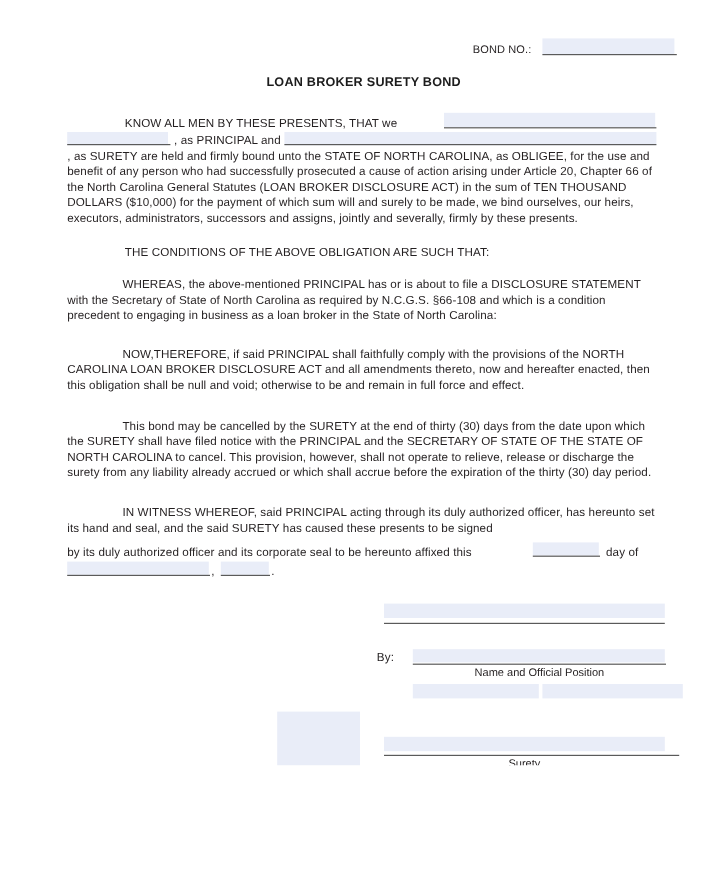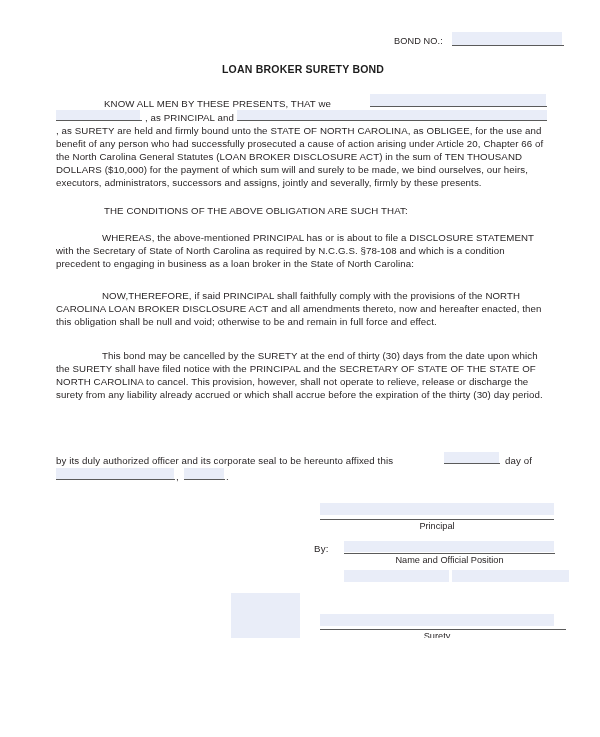--- a/index.html
+++ b/index.html
@@ -97,42 +97,42 @@
   <div class="field-fill" style="left:56px; top:110px; width:84px; height:11px;"></div>
   <div class="rule" style="left:56px; top:120px; width:86px;"></div>
   <div class="body-text" style="left:145px; top:111px;">, as PRINCIPAL and</div>
   <div class="field-fill" style="left:237px; top:110px; width:310px; height:11px;"></div>
   <div class="rule" style="left:237px; top:120px; width:310px;"></div>
 
   <div class="body-text" style="left:56px; top:124px; width:492px;">, as SURETY are held and firmly bound unto the STATE OF NORTH CAROLINA, as OBLIGEE, for the use and benefit of any person who had successfully prosecuted a cause of action arising under Article 20, Chapter 66 of the North Carolina General Statutes  (LOAN BROKER DISCLOSURE ACT) in the sum of TEN THOUSAND DOLLARS ($10,000) for the payment of which sum will and surely to be made, we bind ourselves, our heirs, executors, administrators, successors and assigns, jointly and severally, firmly by these presents.</div>
 
   <div class="body-text" style="left:104px; top:204px; width:444px;">THE CONDITIONS OF THE ABOVE OBLIGATION ARE SUCH THAT:</div>
 
-  <div class="body-text indent" style="left:56px; top:231px; width:492px;">WHEREAS, the above-mentioned PRINCIPAL has or is about to file a DISCLOSURE STATEMENT with the Secretary of State of North Carolina as required by N.C.G.S. §78-108 and which is a condition precedent to engaging in business as a loan broker in the State of North Carolina:</div>
+  <div class="body-text indent" style="left:56px; top:231px; width:492px;">WHEREAS, the above-mentioned PRINCIPAL has or is about to file a DISCLOSURE STATEMENT with the Secretary of State of North Carolina as required by N.C.G.S. §66-108 and which is a condition precedent to engaging in business as a loan broker in the State of North Carolina:</div>
 
   <div class="body-text indent" style="left:56px; top:289px; width:492px;">NOW,THEREFORE, if said PRINCIPAL shall faithfully  comply with the provisions of the NORTH CAROLINA LOAN BROKER DISCLOSURE ACT and all amendments thereto, now and hereafter enacted, then this obligation shall be null and void; otherwise to be and remain in full force and effect.</div>
 
   <div class="body-text indent" style="left:56px; top:349px; width:492px;">This bond may be cancelled by the SURETY at the end of thirty (30) days from the date upon which the SURETY shall have filed notice with the PRINCIPAL and the SECRETARY OF STATE OF THE STATE OF NORTH CAROLINA to cancel. This provision, however, shall not operate to relieve, release or discharge the surety from any liability already accrued or which shall accrue before the expiration of the thirty (30) day period.</div>
 
+  <div class="body-text indent" style="left:56px; top:421px; width:492px;">IN WITNESS WHEREOF, said PRINCIPAL acting through its duly authorized officer, has hereunto set its hand and seal, and the said SURETY has caused these presents to be signed</div>
 
   <div class="body-text" style="left:56px; top:454px; width:420px;">by its duly authorized officer and its corporate seal to be hereunto affixed this</div>
   <div class="field-fill" style="left:444px; top:452px; width:55px; height:11px;"></div>
   <div class="rule" style="left:444px; top:463px; width:56px;"></div>
   <div class="body-text" style="left:505px; top:454px;">day of</div>
 
   <div class="field-fill" style="left:56px; top:468px; width:118px; height:11px;"></div>
   <div class="rule" style="left:56px; top:479px; width:119px;"></div>
   <div class="body-text" style="left:176px; top:470px;">,</div>
   <div class="field-fill" style="left:184px; top:468px; width:40px; height:11px;"></div>
   <div class="rule" style="left:184px; top:479px; width:41px;"></div>
   <div class="body-text" style="left:226px; top:470px;">.</div>
 
   <div class="field-fill" style="left:320px; top:503px; width:234px; height:12px;"></div>
   <div class="rule" style="left:320px; top:519px; width:234px;"></div>
-  <div class="caption" style="left:320px; top:521px; width:234px;">Principal</div>
 
   <div class="label-bold" style="left:314px; top:543px;">By:</div>
   <div class="field-fill" style="left:344px; top:541px; width:210px; height:11px;"></div>
   <div class="rule" style="left:344px; top:553px; width:211px;"></div>
   <div class="caption" style="left:344px; top:555px; width:211px;">Name and Official Position</div>
 
   <div class="blue-block" style="left:344px; top:570px; width:105px; height:12px;"></div>
   <div class="blue-block" style="left:452px; top:570px; width:117px; height:12px;"></div>
 
   <div class="field-fill" style="left:320px; top:614px; width:234px; height:12px;"></div>

